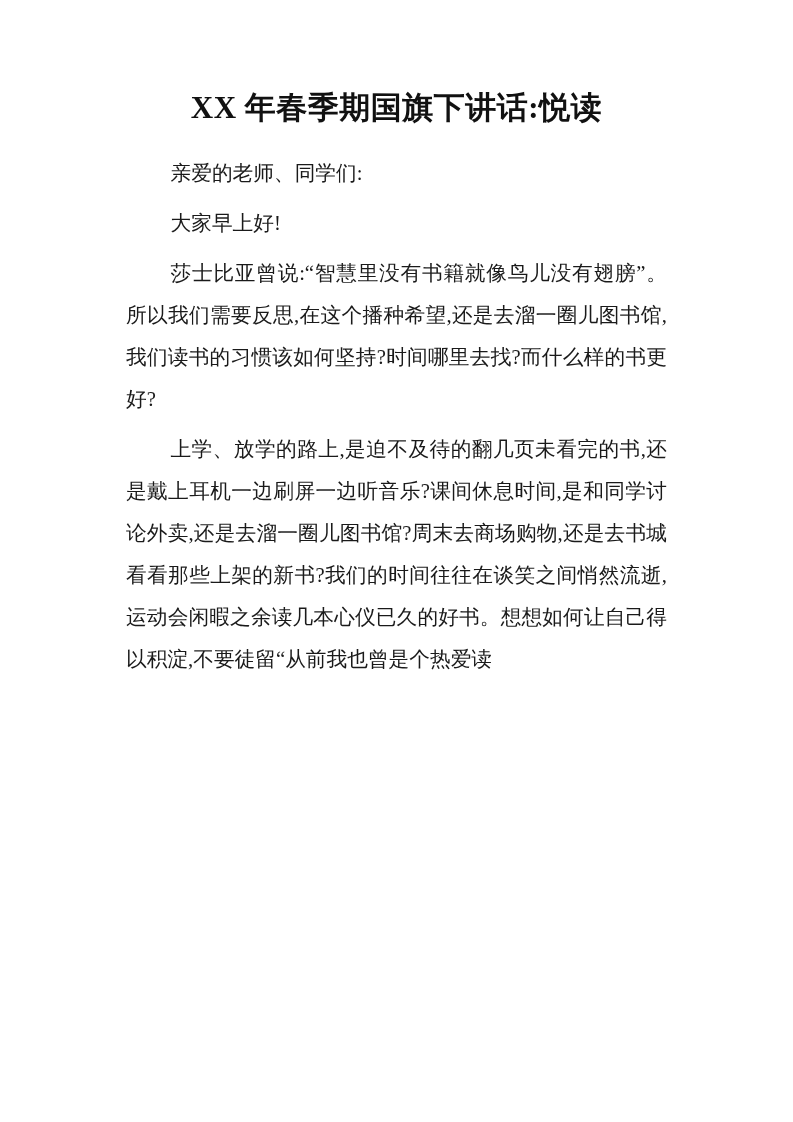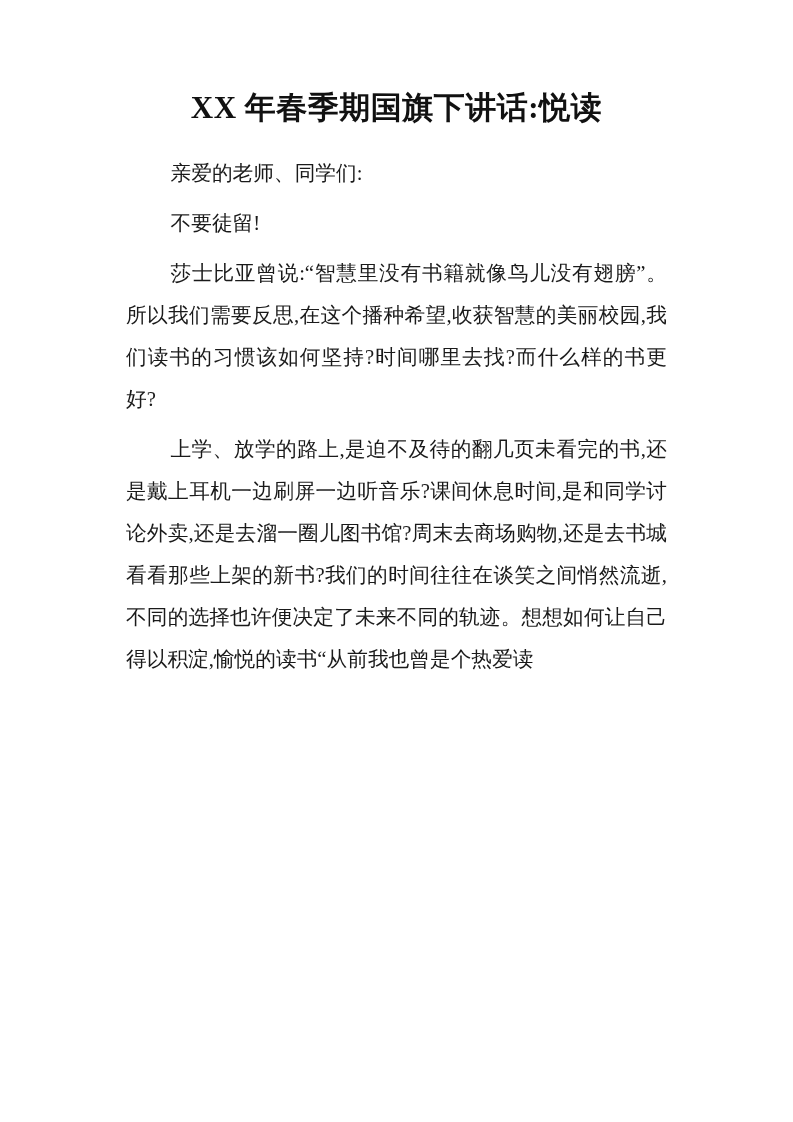--- a/index.html
+++ b/index.html
@@ -38,17 +38,17 @@
     color: #1a1a1a;
   }
 </style>
 </head>
 <body>
 
 <div class="page">
   <h1 class="doc-title">XX 年春季期国旗下讲话:悦读</h1>
   <div class="doc-body">
     <p>亲爱的老师、同学们:</p>
-    <p>不要徒留!</p>
-    <p>莎士比亚曾说:“智慧里没有书籍就像鸟儿没有翅膀”。所以我们需要反思,在这个播种希望,收获智慧的美丽校园,我们读书的习惯该如何坚持?时间哪里去找?而什么样的书更好?</p>
-    <p>上学、放学的路上,是迫不及待的翻几页未看完的书,还是戴上耳机一边刷屏一边听音乐?课间休息时间,是和同学讨论外卖,还是去溜一圈儿图书馆?周末去商场购物,还是去书城看看那些上架的新书?我们的时间往往在谈笑之间悄然流逝,不同的选择也许便决定了未来不同的轨迹。想想如何让自己得以积淀,愉悦的读书“从前我也曾是个热爱读</p>
+    <p>大家早上好!</p>
+    <p>莎士比亚曾说:“智慧里没有书籍就像鸟儿没有翅膀”。所以我们需要反思,在这个播种希望,还是去溜一圈儿图书馆,我们读书的习惯该如何坚持?时间哪里去找?而什么样的书更好?</p>
+    <p>上学、放学的路上,是迫不及待的翻几页未看完的书,还是戴上耳机一边刷屏一边听音乐?课间休息时间,是和同学讨论外卖,还是去溜一圈儿图书馆?周末去商场购物,还是去书城看看那些上架的新书?我们的时间往往在谈笑之间悄然流逝,运动会闲暇之余读几本心仪已久的好书。想想如何让自己得以积淀,不要徒留“从前我也曾是个热爱读</p>
   </div>
 </div>
 
 </body></html>

